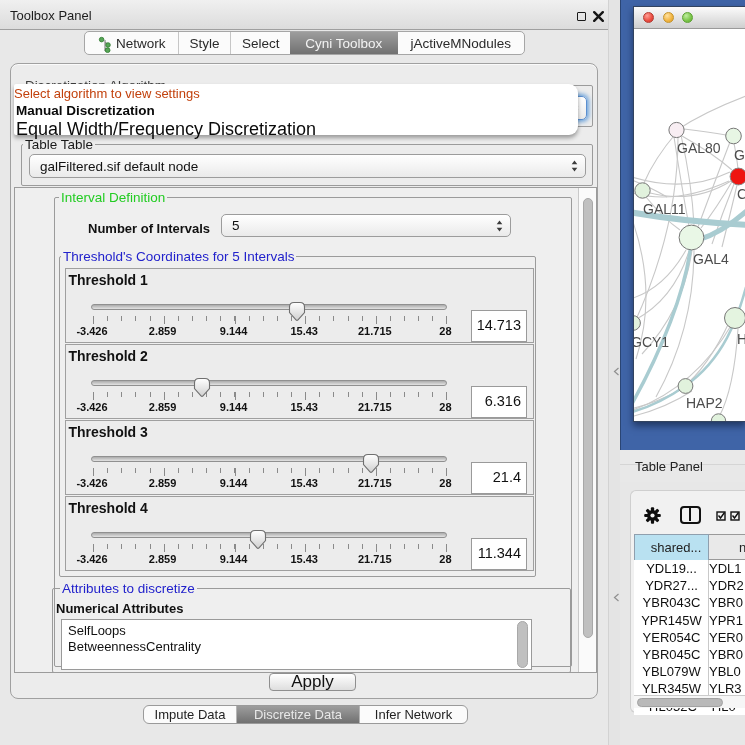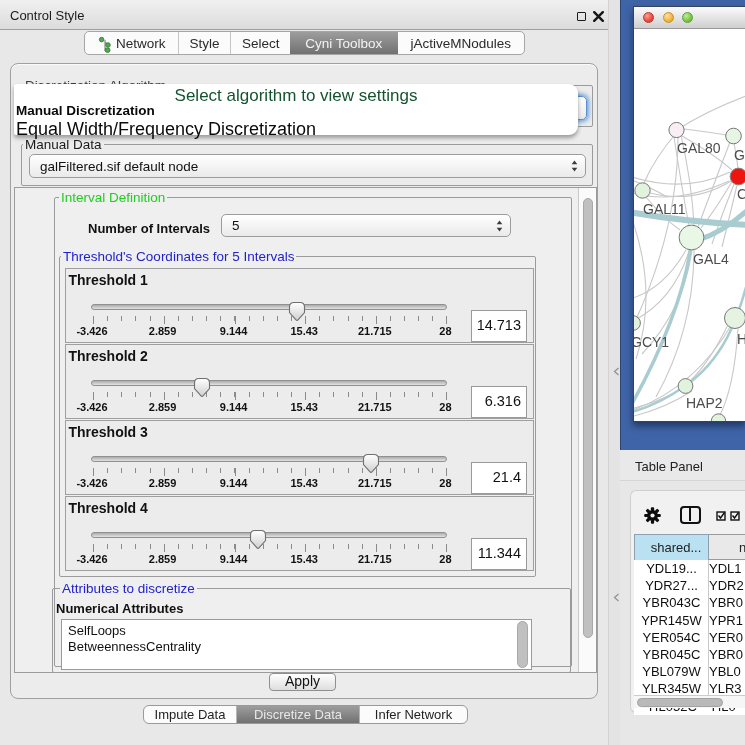--- a/index.html
+++ b/index.html
@@ -44,51 +44,51 @@
 .maj { position:absolute; top:47px; width:1px; height:8px; background:#8a8a8a; }
 .slab { position:absolute; top:56px; font-size:11px; font-weight:bold; color:#111; transform:translateX(-50%); }
 .thumb { position:absolute; top:32px; width:18px; height:22px; transform:translateX(-50%); }
 .vbox { position:absolute; left:405px; top:31px; width:56px; height:32px; background:#fff; border:1px solid #9a9a9a;
   font-size:14.5px; color:#111; text-align:right; line-height:28px; padding-right:5px;margin-top:10px; }
 
 
 #numlist { position:absolute; left:46px; top:431px; width:471px; height:51px; background:#fff; border:1px solid #9a9a9a;
   font-size:13px; color:#111; overflow:hidden; padding-top:3px; }
 #numlist div { padding-left:6px; height:16.3px; line-height:16.3px; }
-#applybtn { position:absolute; left:258px; top:609px; width:67px; height:17.5px;
+#applybtn { position:absolute; left:258px; top:609px; width:87px; height:17.5px;
   background:linear-gradient(#ffffff,#dedede); border:1px solid #8f8f8f; border-radius:4px;
-  font-size:14px; color:#111; text-align:center; line-height:15.5px; }
+  font-size:17px; color:#111; text-align:center; line-height:15.5px; }
 
 #btabs { left:143px; top:705px; width:325px; height:18.5px; background:#fbfbfb; border:1px solid #9a9a9a;
   border-radius:6px; display:flex; overflow:hidden; }
 #btabs .tab { font-size:13px; color:#222; display:flex; align-items:center; justify-content:center; height:100%; }
 #btabs .sel { background:linear-gradient(#9d9d9d,#717171); color:#e8e8e8;text-align:right; }
 #btabs .sep { width:1px; background:#b5b5b5; }
 
 
 #popup { left:14px; top:84px; width:564px; height:51px; background:#fff;
   border-radius:2px 9px 9px 2px; box-shadow:0 3px 4px rgba(0,0,0,0.35); z-index:30; }
-#popup .r1 { position:absolute; top:2px; width:100%; text-align:center; font-size:17px; color:#14532d; }
+#popup .r1 { position:absolute; top:2px; width:100%; font-size:13px; color:#c2410c; }
 #popup .r2 { position:absolute; top:19px; left:2px; font-size:13.5px; font-weight:bold; color:#0a0a0a; }
 #popup .r3 { position:absolute; top:35px; left:2px; font-size:18px; color:#0a0a0a; }
 
 
 #vsb { left:563px; top:0; width:21px; height:484px; background:#fafafa; border-left:1px solid #c9c9c9; }
 #vsb .th { position:absolute; left:4px; top:10px; width:10px; height:440px; background:#c0c0c0; border:1px solid #a8a8a8; border-radius:6px; }
 
 
 #divider { left:608px; top:0; width:12px; height:745px; background:#e4e4e4; border-left:1px solid #d2d2d2; }
 #bluewrap { left:620px; top:0; width:125px; height:450px; background:#3f64a7; border-left:1px solid #2a4574; }
 #netwin { position:absolute; left:12px; top:6px; width:113px; height:416px; background:#fff; border:1px solid #32435f; box-shadow:0 4px 7px rgba(10,20,45,0.55); }
 #nettitle { position:absolute; left:0; top:0; width:100%; height:22px;
   background:linear-gradient(#fbfbfb,#cfcfcf); border-bottom:1px solid #9a9a9a; }
 .light { position:absolute; top:4.5px; width:11px; height:11px; border-radius:50%; }
 #canvas { position:absolute; left:0; top:22px; width:111px; height:392px; background:#fff; overflow:hidden; }
 
-#tpheader { left:620px; top:450px; width:125px; height:31px; background:#e9e9e9; border-bottom:1px solid #d5d5d5; }
+#tpheader { left:620px; top:450px; width:125px; height:15px; background:#e9e9e9; border-bottom:1px solid #d5d5d5; }
 #tpheader .t { position:absolute; left:15px; top:9px; font-size:13px; color:#222; }
 #tablebg { left:620px; top:482px; width:125px; height:263px; background:#e7e7e7; }
 #card { left:630px; top:490px; width:115px; height:223px; background:#f1f1f1;
   border:1px solid #cfcfcf; border-radius:6px 0 0 6px; border-right:none; }
 
 
 #tbl { position:absolute; left:3px; top:43px; width:112px; height:160px; font-size:13px; }
 #tbl .hc1 { position:absolute; left:0; top:0; width:75px; height:42px; background:#b9e1f1; border:1px solid #8f9fae;
   text-align:center; text-indent:9px; line-height:25px; color:#222; }
 #tbl .hc2 { position:absolute; left:75px; top:0; width:40px; height:26px; background:#e9e9e9; border:1px solid #9a9a9a;
@@ -97,21 +97,21 @@
 #tbl .rows .r { height:17.2px; line-height:17.2px; white-space:nowrap; }
 #tbl .rows .c1 { display:inline-block; width:75px; text-align:center; }
 #colline { position:absolute; left:74px; top:26px; width:1px; height:135px; background:#c9c9c9; }
 #hsb { position:absolute; left:3px; top:204px; width:112px; height:13px; background:#f6f6f6; border-top:1px solid #cccccc; }
 #hsb .th { position:absolute; left:3px; top:2px; width:86px; height:9px; background:#b9b9b9; border:1px solid #a2a2a2; border-radius:5px; }
 </style>
 </head>
 <body>
 
 <div class="abs" id="titlebar">
-    <span class="t">Control Style</span>
+    <span class="t">Toolbox Panel</span>
   </div>
 <div class="abs" id="ic-float"></div>
 <svg class="abs" id="ic-close" width="11" height="11" viewBox="0 0 11 11">
     <path d="M1.2,1.2 L9.8,9.8 M9.8,1.2 L1.2,9.8" stroke="#161616" stroke-width="2.4" stroke-linecap="round"></path>
   </svg>
 
 <div class="abs" id="tabbar">
   <div class="tab" style="width:93px;">
     <svg width="15" height="18" viewBox="0 0 15 18" style="margin-right:4px; margin-top:2px;">
       <path d="M8,5 V16 M8,7 L11,10 M8,13 L10.5,15" stroke="#8a8a8a" stroke-width="1.2" fill="none"></path>
@@ -134,21 +134,21 @@
     <div class="combo" style="left:7px; top:10px; width:558px; height:24px; box-shadow:0 0 4px 2px #6ea4dc; border-color:#5b8fd0;">
       <span class="arr">
           <svg width="7" height="12" viewBox="0 0 7 12">
             <path d="M3.5,0.5 L6.3,4.2 L0.7,4.2 Z M3.5,11.5 L6.3,7.8 L0.7,7.8 Z" fill="#3c3c3c"></path>
           </svg>
         </span>
     </div>
   </div>
 
   <div class="group" style="left:10px; top:80px; width:572px; height:42px;">
-    <span class="gtitle" style="color:#1a1a1a;">Manual Data</span>
+    <span class="gtitle" style="color:#1a1a1a;">Table Table</span>
     <div class="combo" style="left:7px; top:9px; width:557px; height:24px;">galFiltered.sif default node
       <span class="arr">
           <svg width="7" height="12" viewBox="0 0 7 12">
             <path d="M3.5,0.5 L6.3,4.2 L0.7,4.2 Z M3.5,11.5 L6.3,7.8 L0.7,7.8 Z" fill="#3c3c3c"></path>
           </svg>
         </span>
     </div>
   </div>
 
   <div class="abs" style="left:3px; top:123px; width:583px; height:486px; border:1px solid #9b9b9b; background:#efefef; overflow:hidden;">

